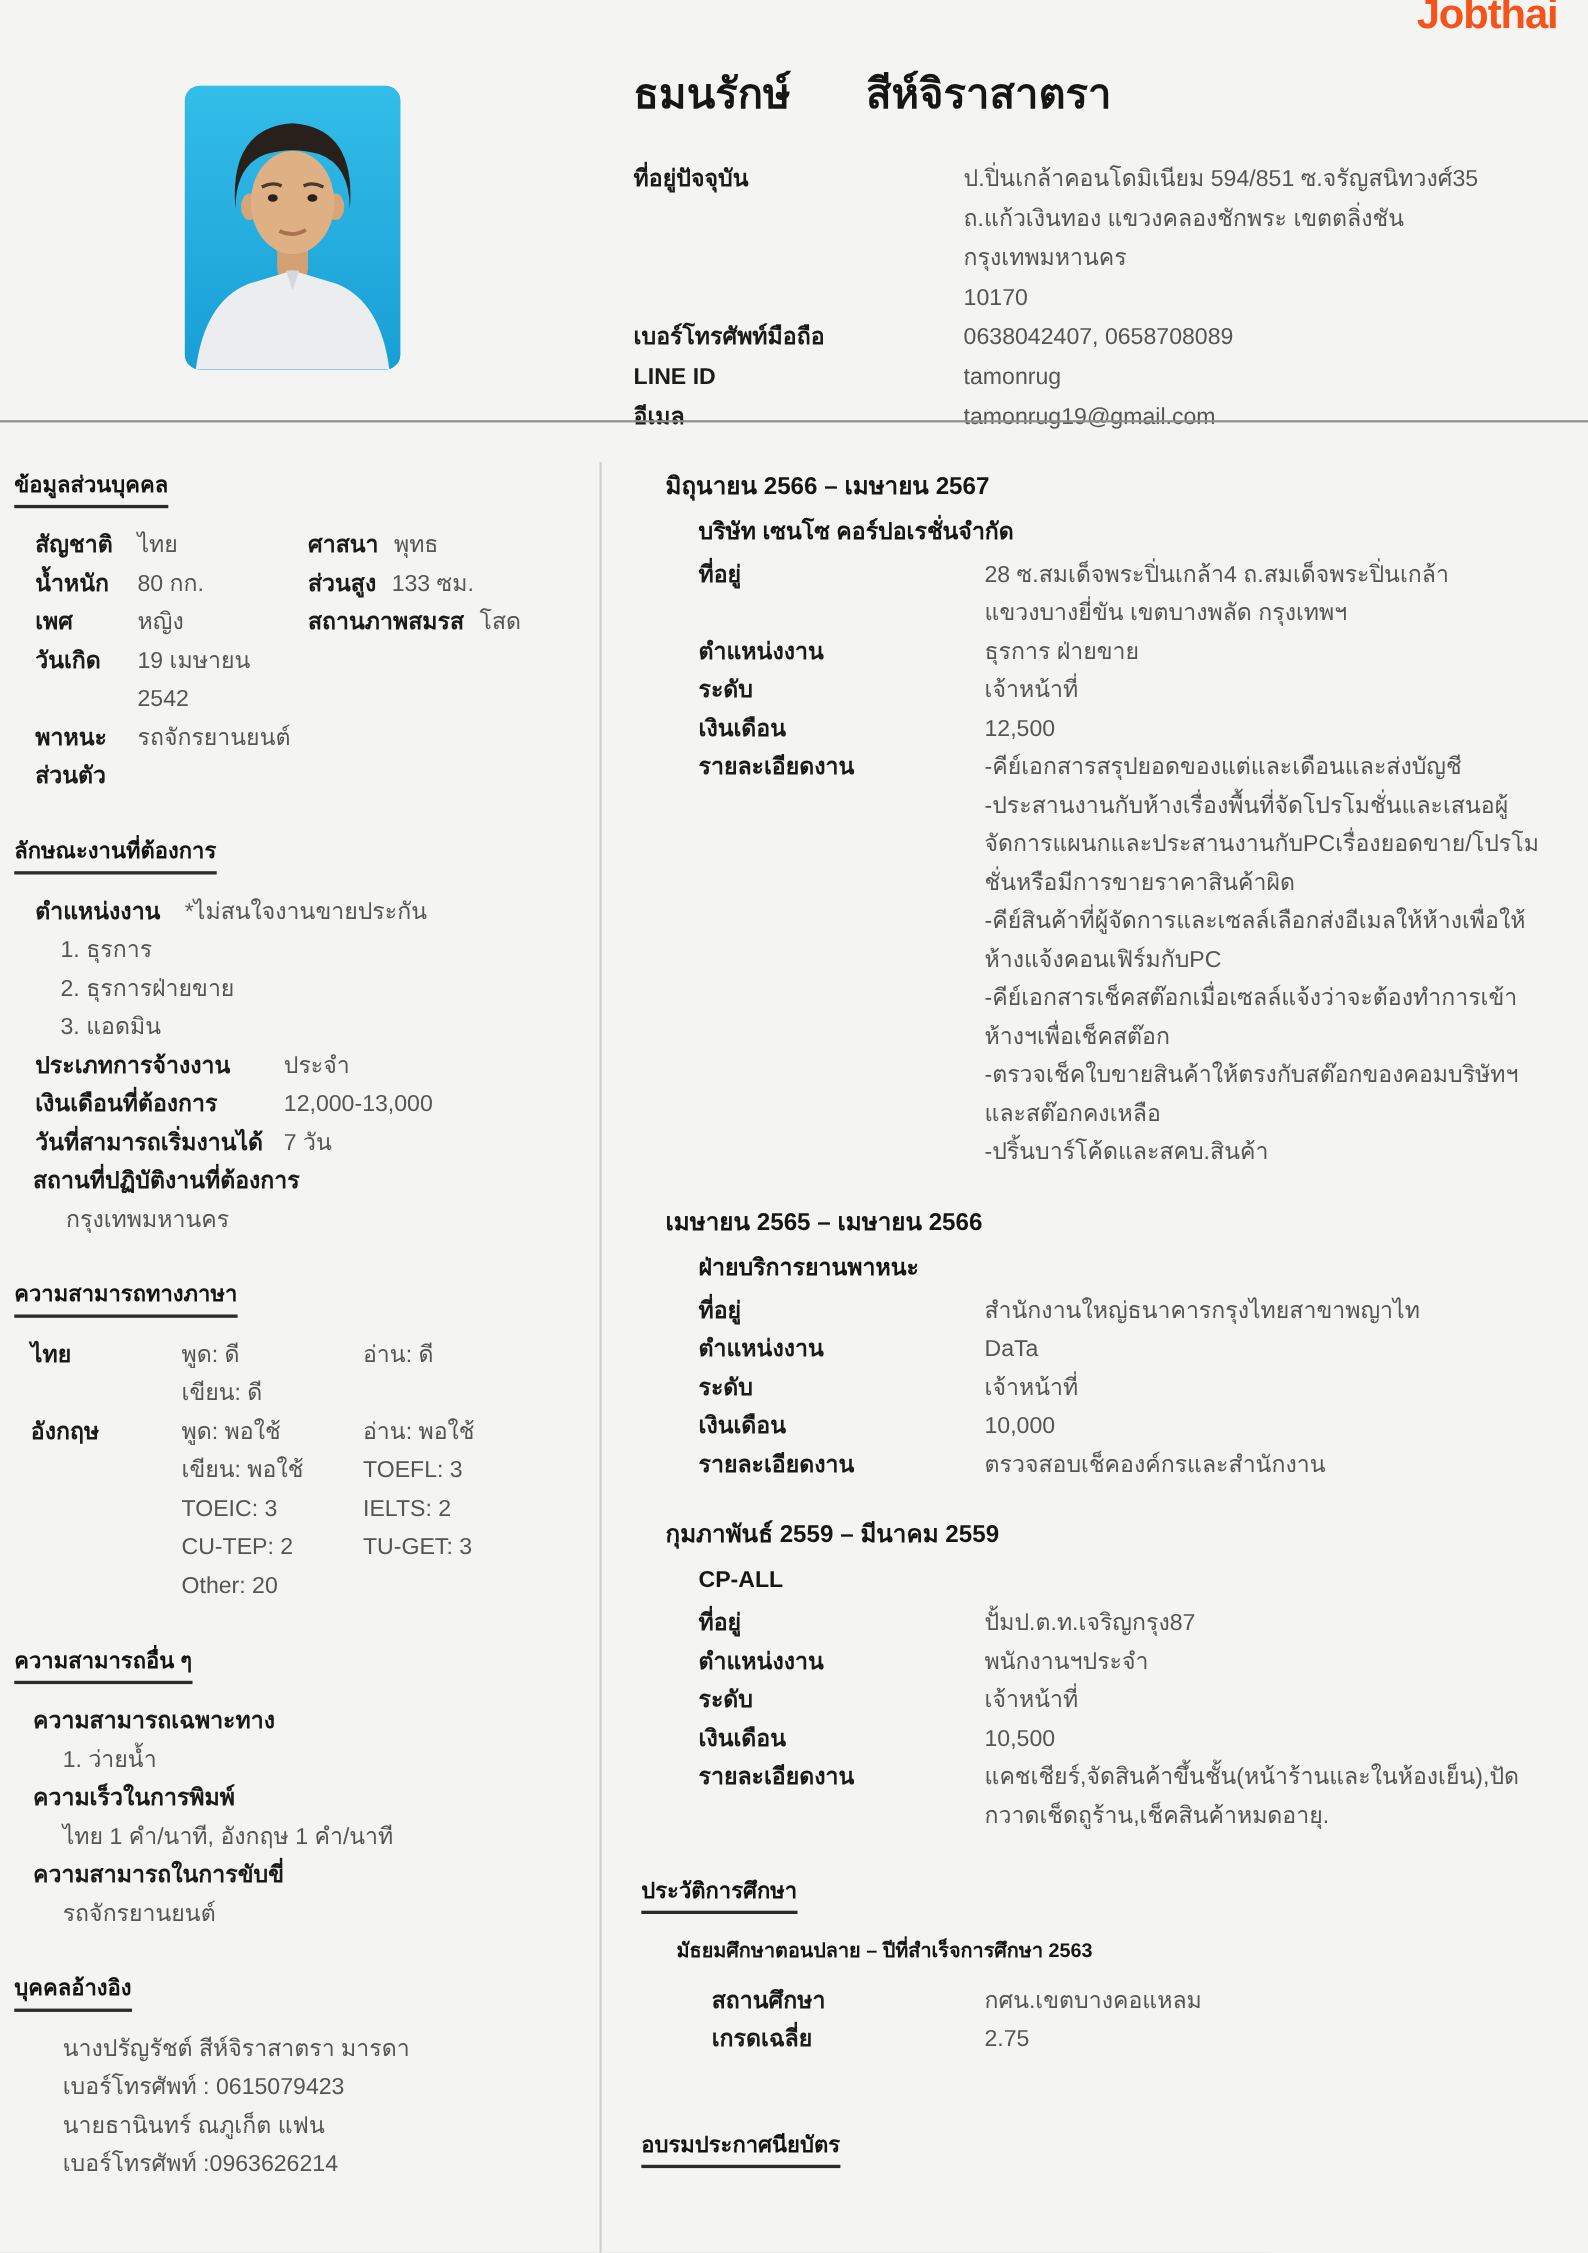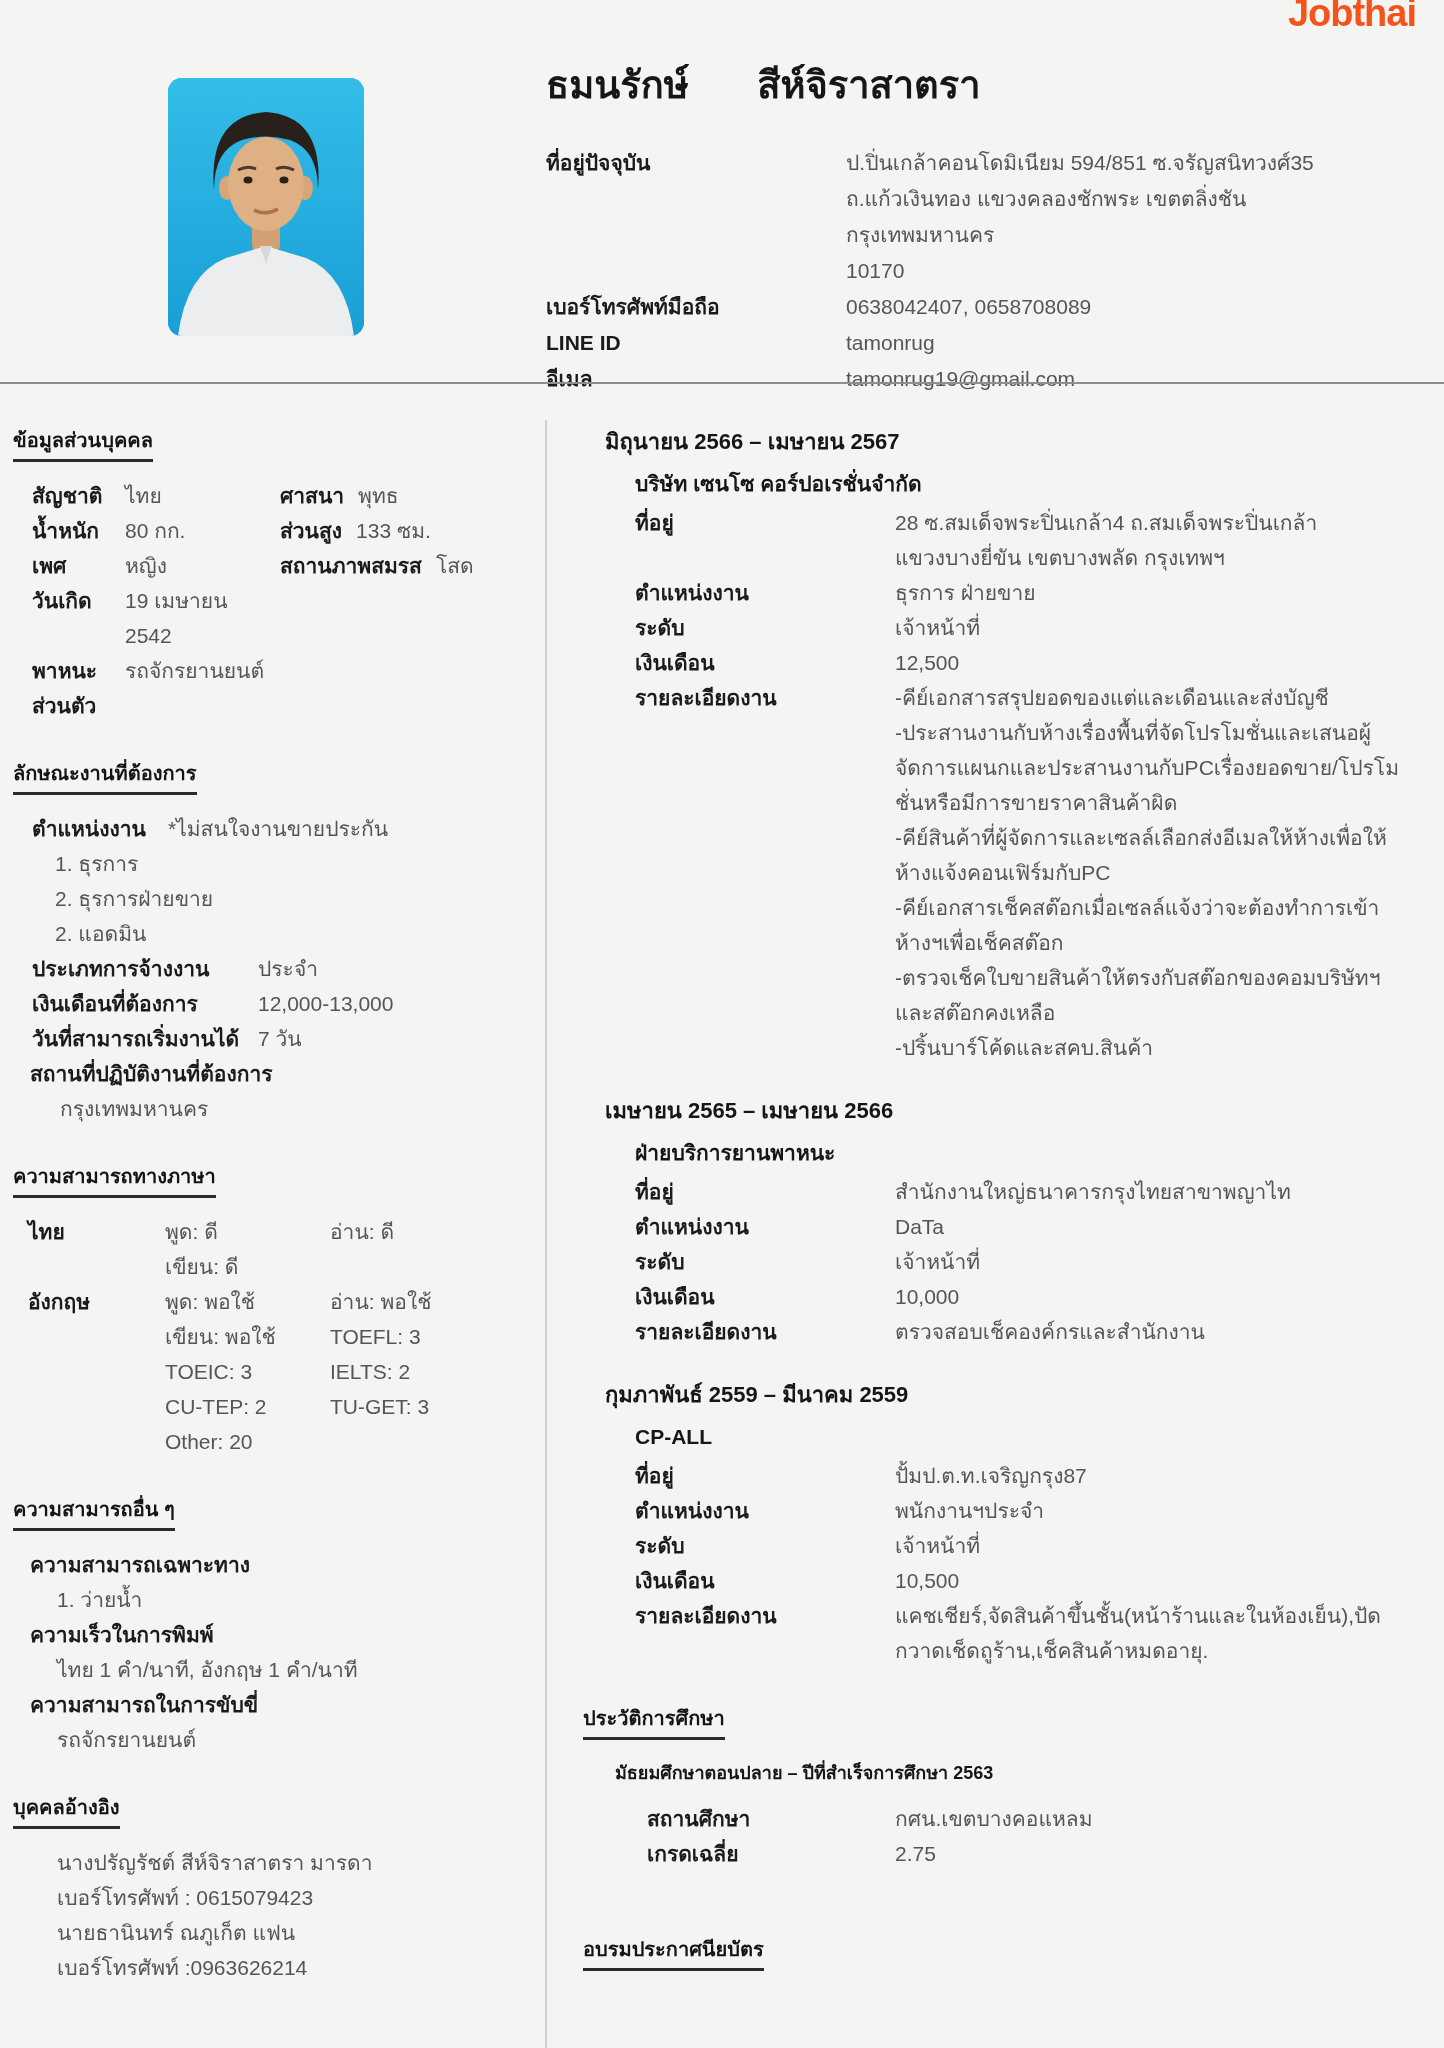--- a/index.html
+++ b/index.html
@@ -11,21 +11,21 @@
   
   .logo {
     position:absolute; top:-8px; right:28px;
     font-size:38px; font-weight:800; letter-spacing:-1px;
   }
   .photo {
     position:absolute; left:168px; top:78px; width:196px; height:258px;
     border-radius:14px; overflow:hidden; background:#22aedd;
   }
   .photo svg { display:block; width:100%; height:100%; }
-  .header-right { position:absolute; left:546px; top:54px; width:840px; }
+  .header-right { position:absolute; left:576px; top:54px; width:840px; }
   .person-name { font-size:38px; font-weight:800; color:#161616; }
   .person-name .last { margin-left:58px; }
   .contact { margin-top:30px; }
   .contact-row { display:grid; grid-template-columns:300px 1fr; line-height:36px; }
   .contact-row .lbl { font-weight:700; font-size:21px; color:#1b1b1b; }
   .contact-row .val { font-size:21px; color:#555; }
   .multi { white-space:pre-line; }
   .header-divider {
     position:absolute; left:0; top:382px; width:1444px; height:0;
     border-top:2px solid #8f8f8f;
@@ -169,21 +169,21 @@
       </div>
 
       <div class="section">
         <div class="section-title">ลักษณะงานที่ต้องการ</div>
         <div class="dj-pos t">
           <div class="b">ตำแหน่งงาน</div>
           <div class="g">*ไม่สนใจงานขายประกัน</div>
         </div>
         <div class="dj-list t g">1. ธุรการ</div>
         <div class="dj-list t g">2. ธุรการฝ่ายขาย</div>
-        <div class="dj-list t g">2. แอดมิน</div>
+        <div class="dj-list t g">3. แอดมิน</div>
         <div class="dj-row t">
           <div class="b">ประเภทการจ้างงาน</div>
           <div class="g">ประจำ</div>
         </div>
         <div class="dj-row t">
           <div class="b">เงินเดือนที่ต้องการ</div>
           <div class="g">12,000-13,000</div>
         </div>
         <div class="dj-row t">
           <div class="b">วันที่สามารถเริ่มงานได้</div>

